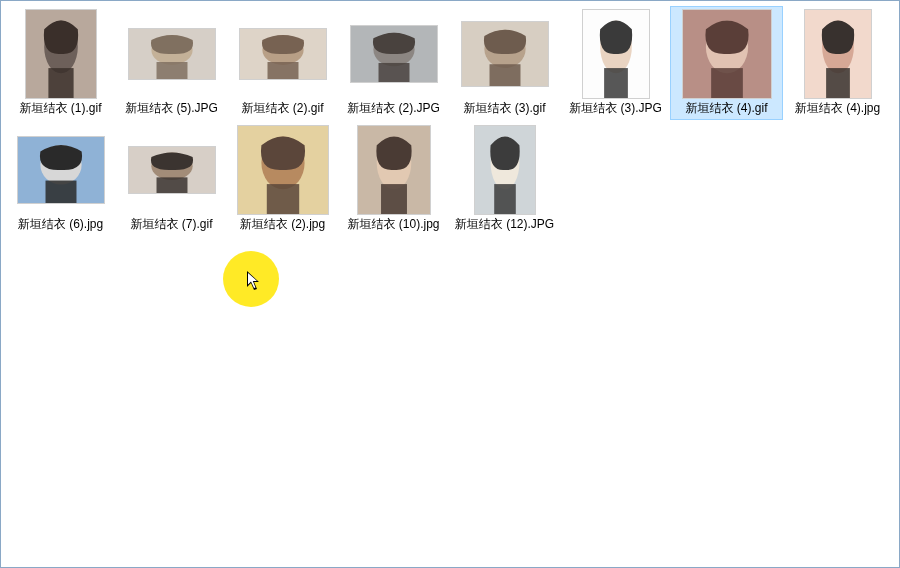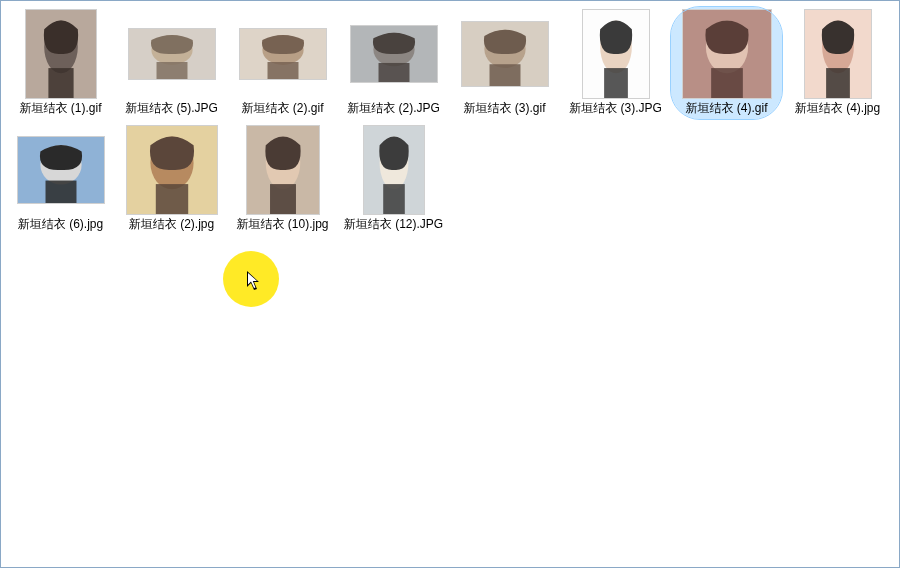--- a/index.html
+++ b/index.html
@@ -32,21 +32,20 @@
     display: flex;
     flex-direction: column;
     align-items: center;
     margin-bottom: 4px;
     padding: 2px 0;
     box-sizing: border-box;
   }
   .item.selected {
     background: #cce8ff;
     outline: 1px solid #99d1ff;
-    border-radius: 29px;
   }
   .thumb-wrap {
     width: 100px;
     height: 90px;
     display: flex;
     align-items: center;
     justify-content: center;
   }
   .thumb {
     border: 1px solid #d0d0d0;
@@ -192,20 +191,33 @@
           <div class="thumb" style="width: 86px; height: 66px;">
             <svg width="86" height="66" viewBox="0 0 86 66">
               <rect width="86" height="66" fill="#8fb2d6"></rect>
               <ellipse cx="43" cy="27.72" rx="20.64" ry="19.8" fill="#d7d7d7"></ellipse>
               <path d="M 22.36 14.52 Q 43 1.32 63.64 14.52 Q 67.08 34.32 43 33 Q 18.92 34.32 22.36 14.52 Z" fill="#2a2a2a"></path>
               <rect x="27.52" y="43.56" width="30.959999999999997" height="22.44" fill="#2a2a2a" opacity="0.85"></rect>
             </svg>
           </div>
         </div>
         <div class="label">新垣结衣 (6).jpg</div>
+      </div>
+      <div class="item">
+        <div class="thumb-wrap">
+          <div class="thumb" style="width: 86px; height: 46px;">
+            <svg width="86" height="46" viewBox="0 0 86 46">
+              <rect width="86" height="46" fill="#d7cfc7"></rect>
+              <ellipse cx="43" cy="19.32" rx="20.64" ry="13.799999999999999" fill="#a28c78"></ellipse>
+              <path d="M 22.36 10.12 Q 43 0.92 63.64 10.12 Q 67.08 23.92 43 23 Q 18.92 23.92 22.36 10.12 Z" fill="#3b3430"></path>
+              <rect x="27.52" y="30.360000000000003" width="30.959999999999997" height="15.64" fill="#3b3430" opacity="0.85"></rect>
+            </svg>
+          </div>
+        </div>
+        <div class="label">新垣结衣 (7).gif</div>
       </div>
       <div class="item">
         <div class="thumb-wrap">
           <div class="thumb" style="width: 90px; height: 88px;">
             <svg width="90" height="88" viewBox="0 0 90 88">
               <rect width="90" height="88" fill="#e4d1a0"></rect>
               <ellipse cx="45" cy="36.96" rx="21.599999999999998" ry="26.4" fill="#b78a60"></ellipse>
               <path d="M 23.400000000000002 19.36 Q 45 1.76 66.6 19.36 Q 70.2 45.760000000000005 45 44 Q 19.8 45.760000000000005 23.400000000000002 19.36 Z" fill="#5b463a"></path>
               <rect x="28.8" y="58.080000000000005" width="32.4" height="29.92" fill="#5b463a" opacity="0.85"></rect>
             </svg>

